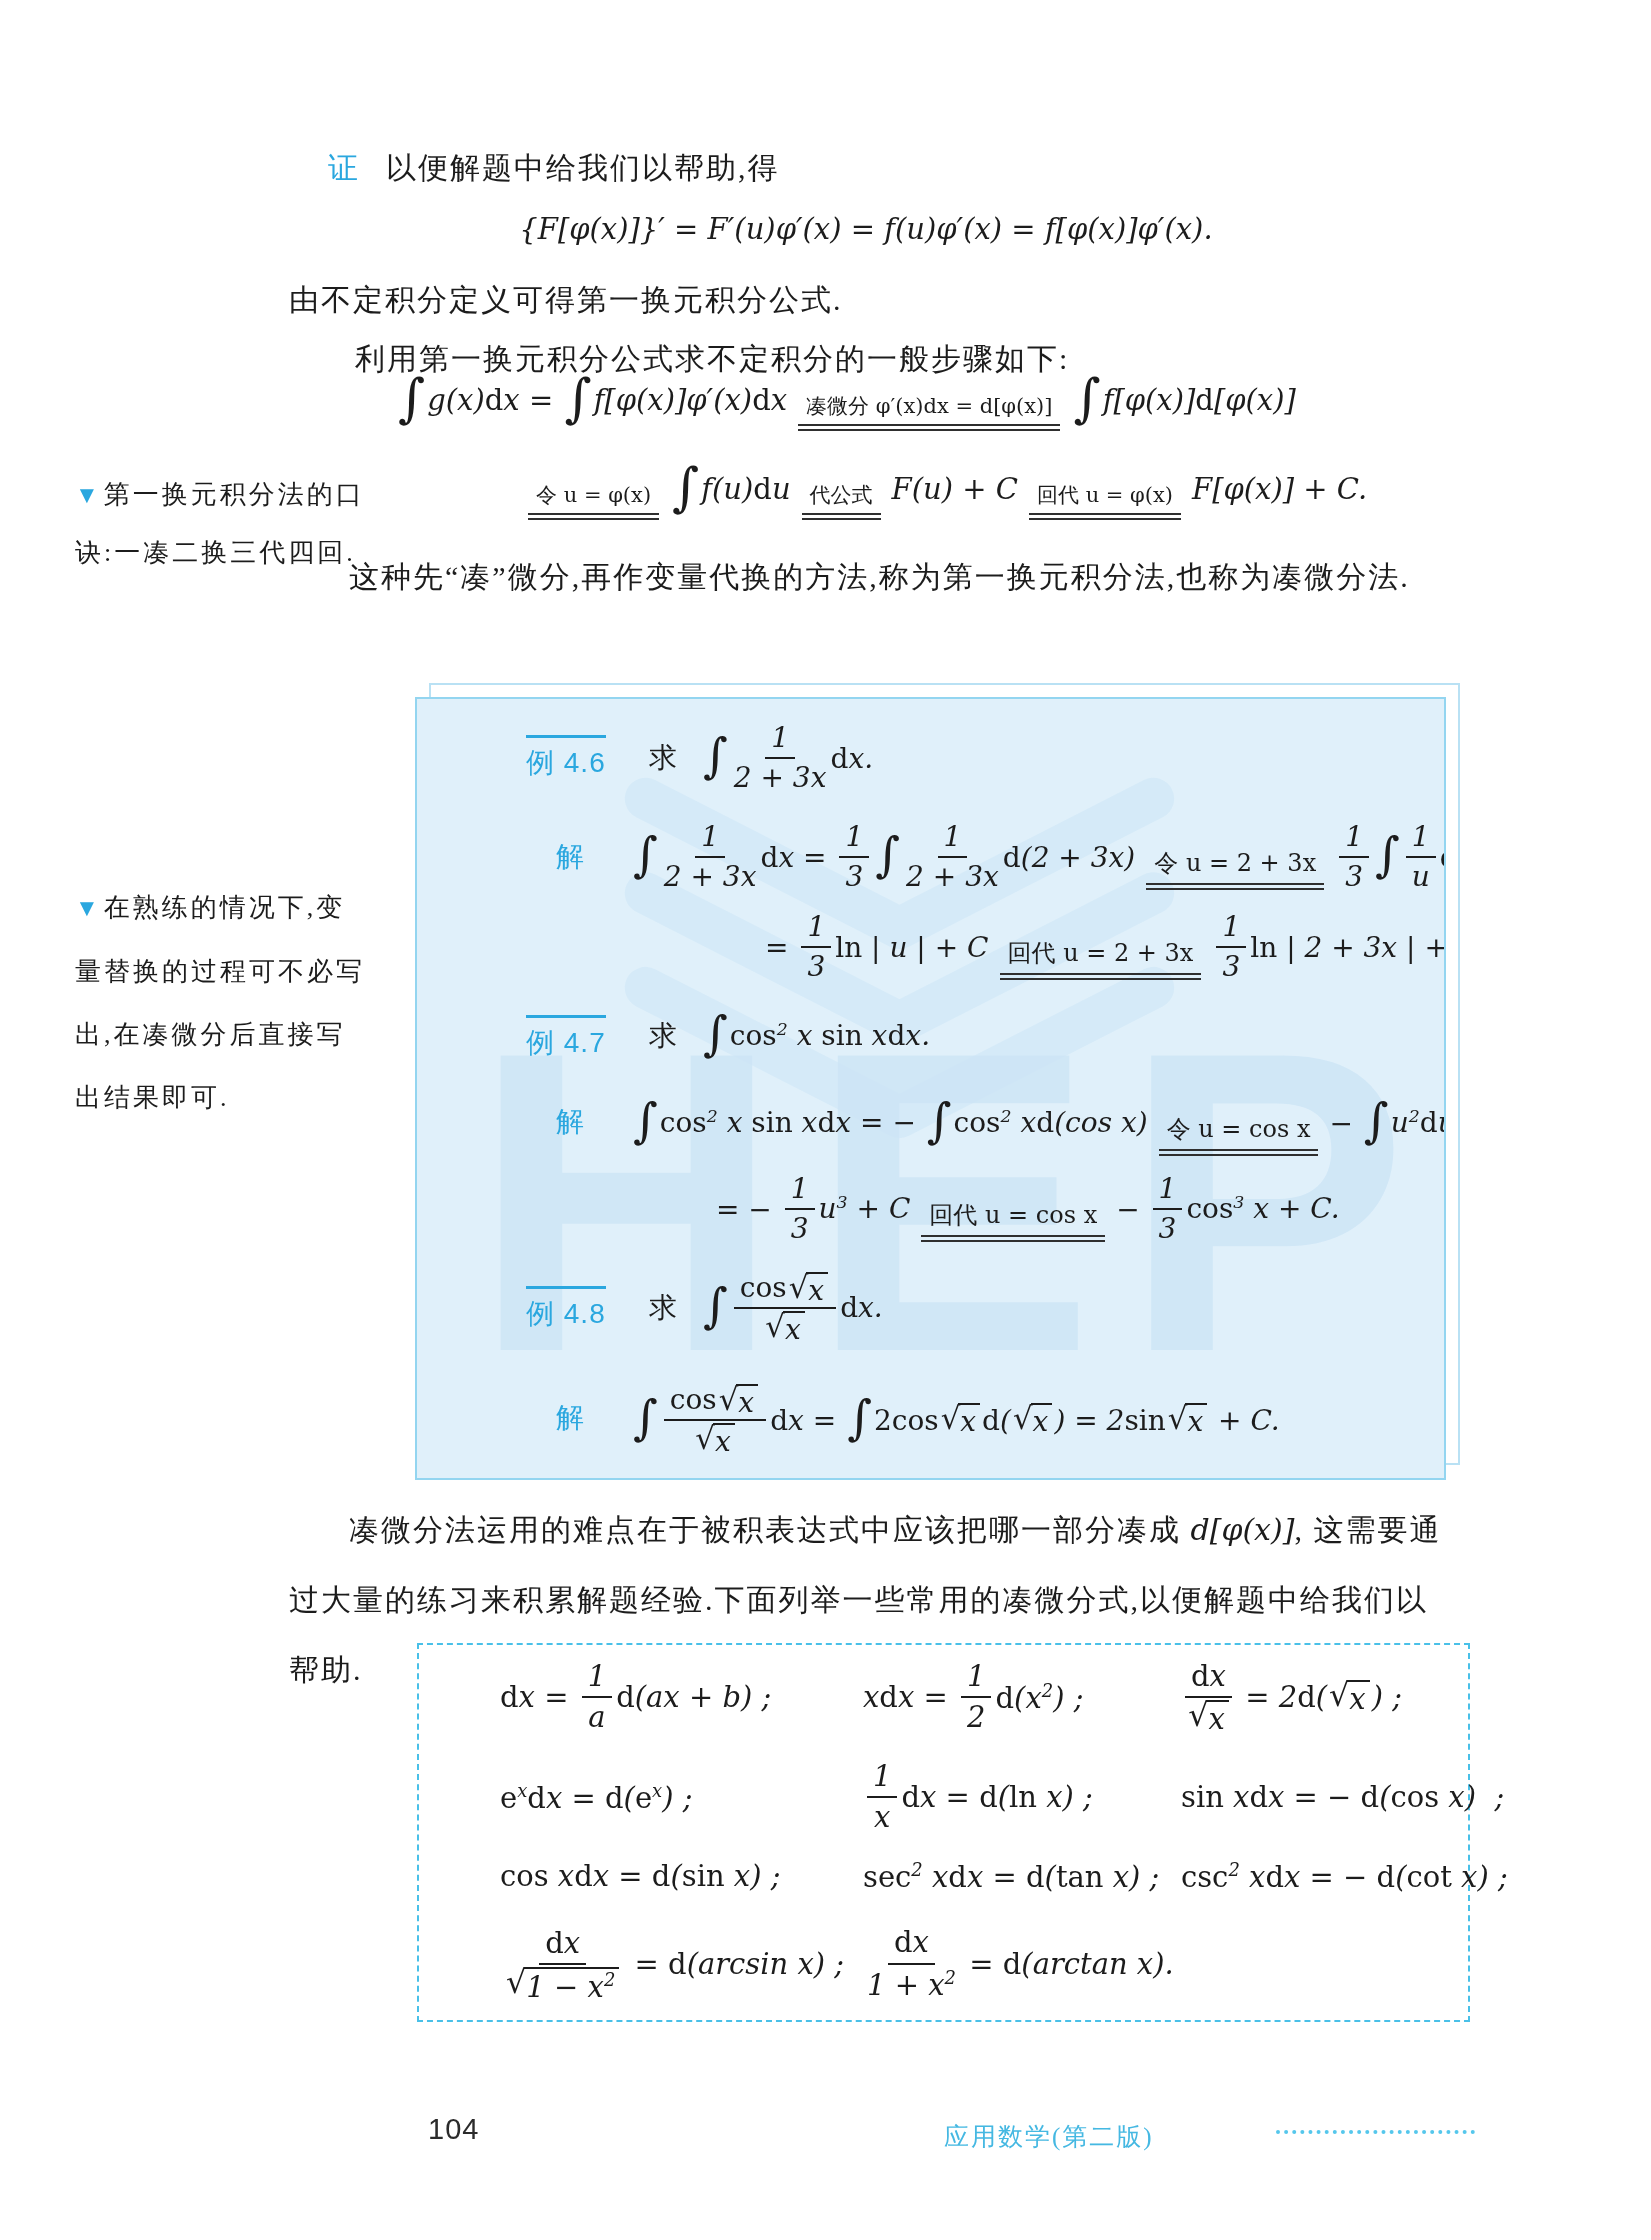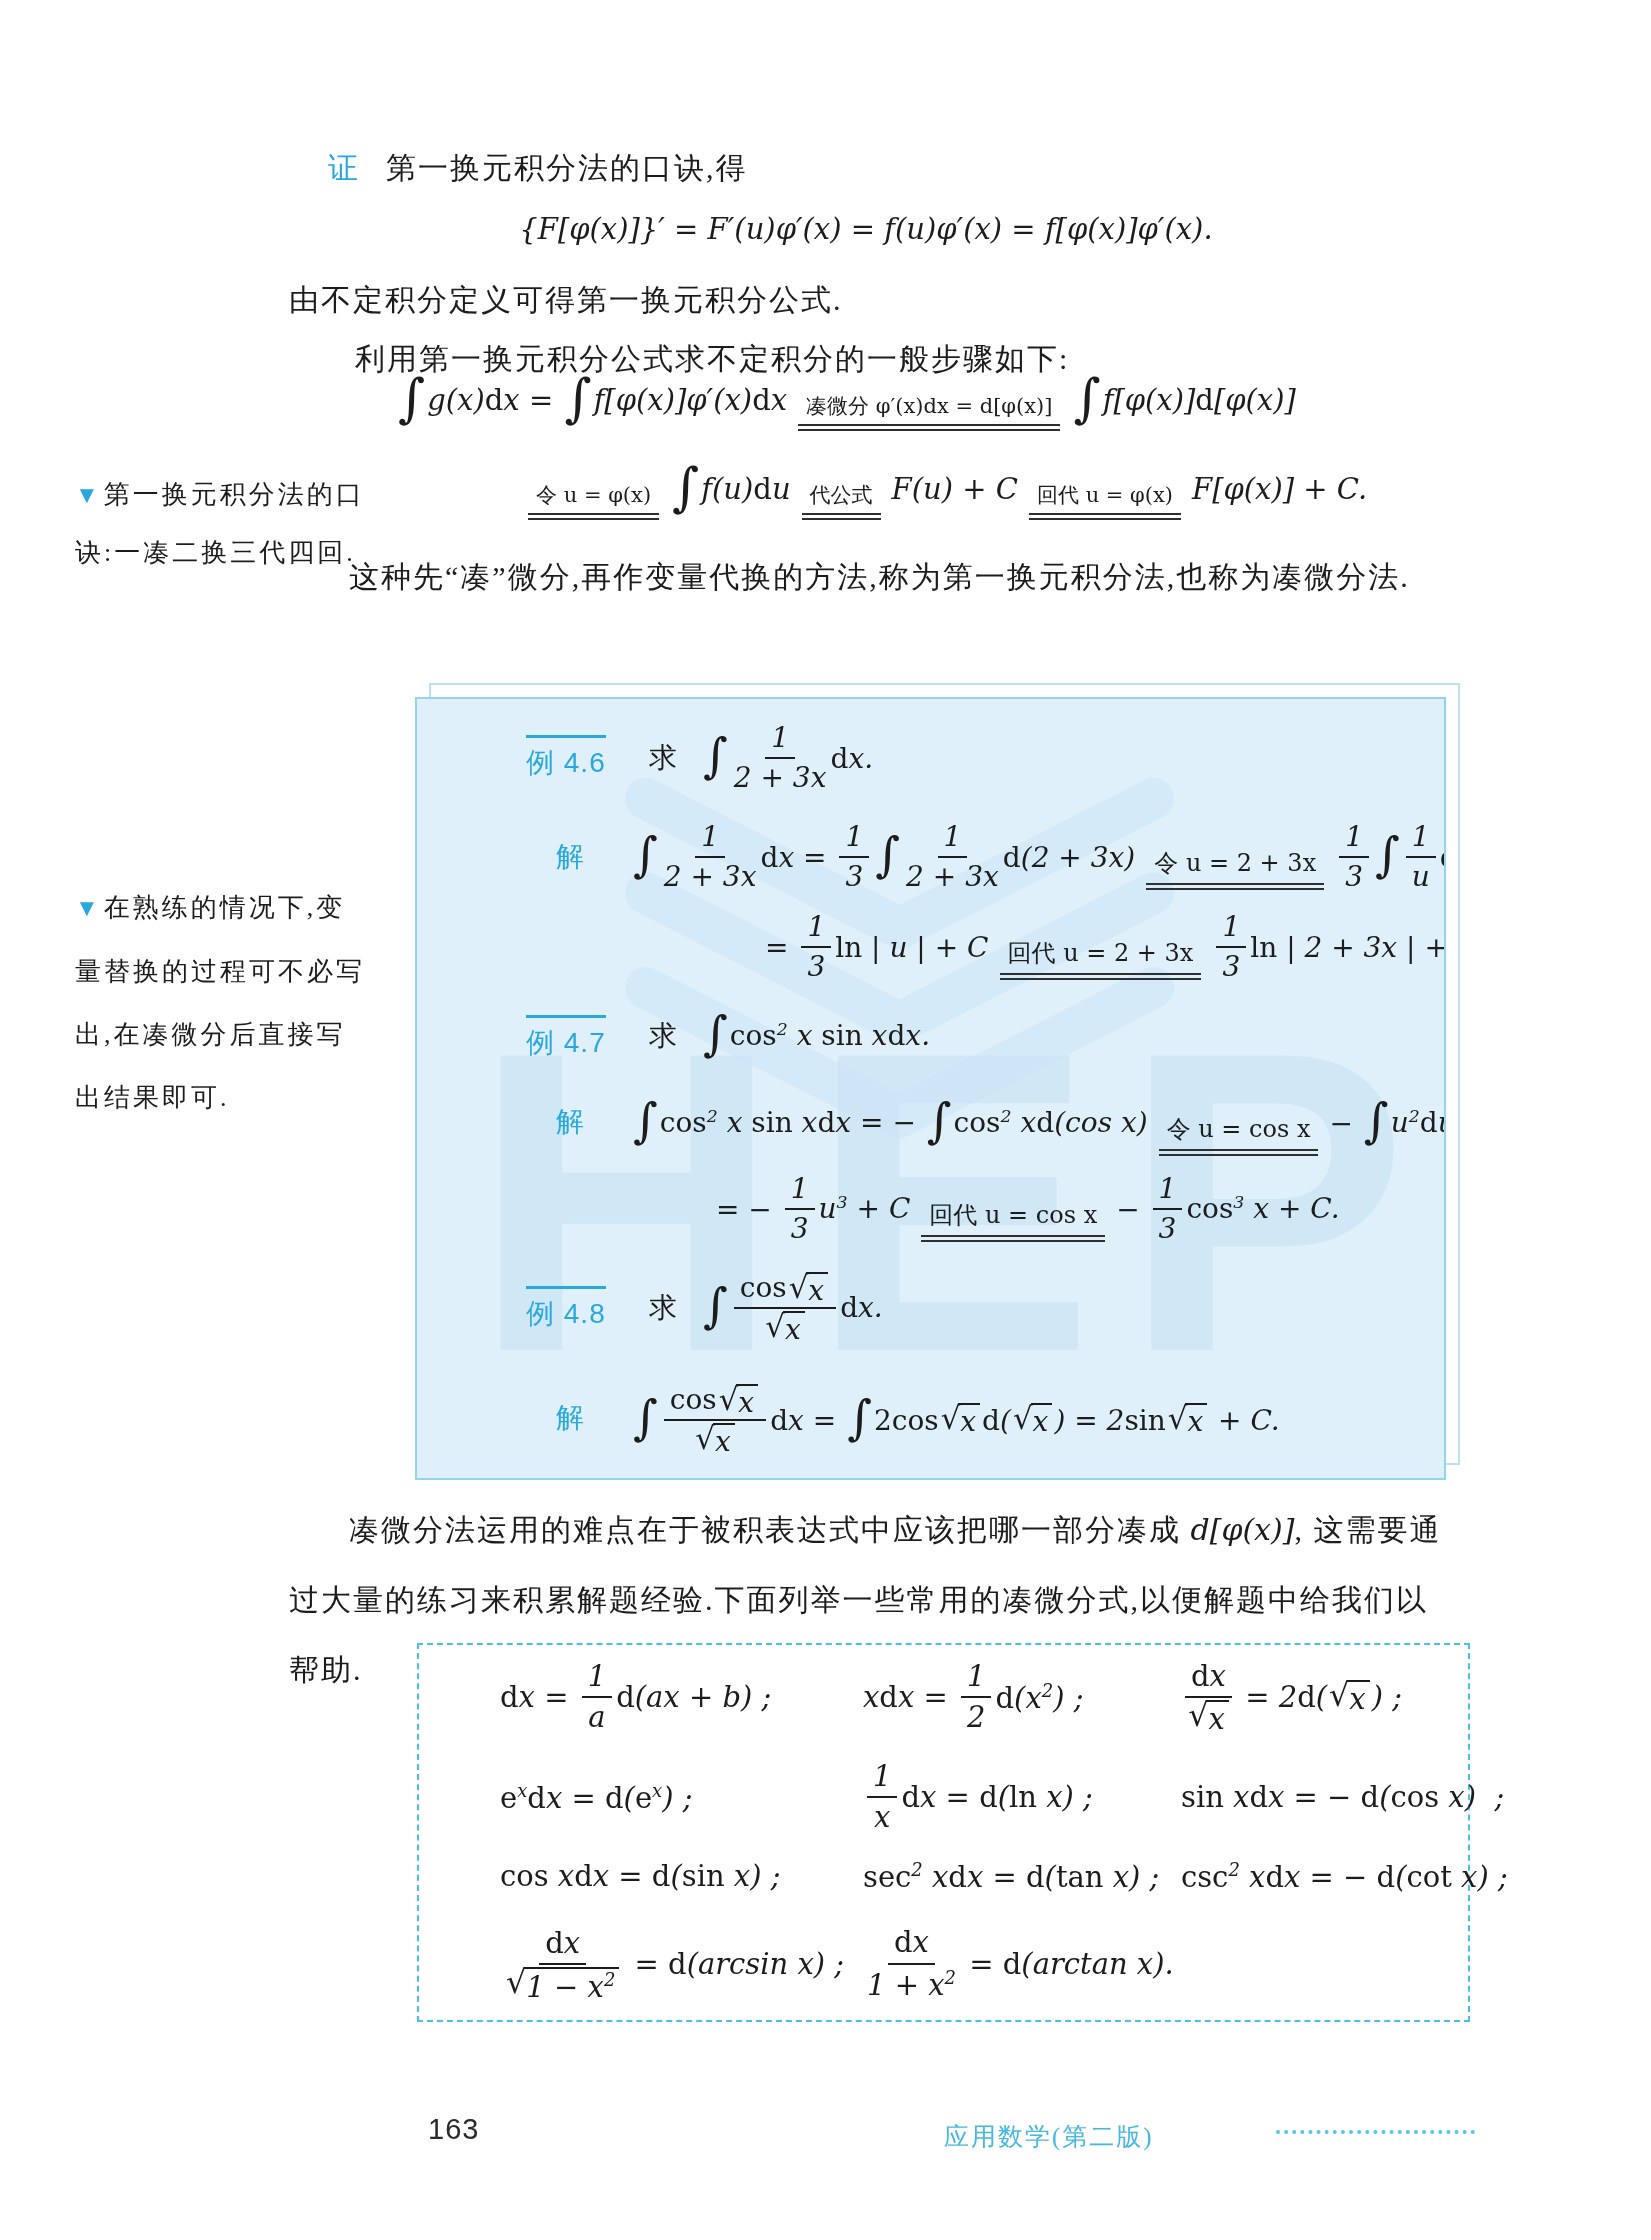--- a/index.html
+++ b/index.html
@@ -75,21 +75,21 @@
   #pgnum{left:428px;top:2113px;font-family:"Liberation Sans","DejaVu Sans",sans-serif;font-size:29px;color:#2b2b2b;letter-spacing:1px;}
   #ftitle{left:944px;top:2120px;font-size:25px;color:#45b8e2;letter-spacing:2px;}
   #fdots{left:1276px;top:2130px;width:199px;height:0;border-top:4px dotted #55c7ec;}
 </style>
 </head>
 <body>
 
 <div>
 
   <div class="para abs" id="proof-line">
-    <span class="lbl cyan sans">证</span><span>第一换元积分法的口诀,得</span>
+    <span class="lbl cyan sans">证</span><span>以便解题中给我们以帮助,得</span>
   </div>
 
   <div class="abs" id="formula1">
     <span class="math"><span class="mrun"><span class="mi">{F[φ(x)]}′ = F′(u)φ′(x) = f(u)φ′(x) = f[φ(x)]φ′(x).</span></span></span>
   </div>
 
   <div class="para" id="para-def">由不定积分定义可得第一换元积分公式.</div>
   <div class="para" id="para-steps">利用第一换元积分公式求不定积分的一般步骤如下:</div>
 
   <div class="abs math" id="chain1"><span class="mint">∫</span><span class="mrun"><span class="mi">g(x)</span><span class="mr">d</span><span class="mi">x = </span></span><span class="mint">∫</span><span class="mrun"><span class="mi">f[φ(x)]φ′(x)</span><span class="mr">d</span><span class="mi">x</span></span><span class="mstep"><span class="slabel">凑微分 φ′(x)dx = d[φ(x)]</span><span class="sline"></span></span><span class="mint">∫</span><span class="mrun"><span class="mi">f[φ(x)]</span><span class="mr">d</span><span class="mi">[φ(x)]</span></span></div>
@@ -152,18 +152,18 @@
     <div class="cell math" style="left:81px;top:113px;height:78px"><span class="mrun"><span class="mr">e</span><sup class="msup mi">x</sup><span class="mr">d</span><span class="mi">x = </span><span class="mr">d</span><span class="mi">(</span><span class="mr">e</span><sup class="msup mi">x</sup><span class="mi">) ;</span></span></div>
     <div class="cell math" style="left:444px;top:113px;height:78px"><span class="mfrac"><span class="fnum math"><span class="mrun"><span class="mi">1</span></span></span><span class="fden math"><span class="mrun"><span class="mi">x</span></span></span></span><span class="mrun"><span class="mr">d</span><span class="mi">x = </span><span class="mr">d</span><span class="mi">(</span><span class="mr">ln</span><span class="mi"> x) ;</span></span></div>
     <div class="cell math" style="left:81px;top:195px;height:72px"><span class="mrun"><span class="mr">cos</span><span class="mi"> x</span><span class="mr">d</span><span class="mi">x = </span><span class="mr">d</span><span class="mi">(</span><span class="mr">sin</span><span class="mi"> x) ;</span></span></div>
     <div class="cell math" style="left:762px;top:113px;height:78px"><span class="mrun"><span class="mr">sin</span><span class="mi"> x</span><span class="mr">d</span><span class="mi">x = − </span><span class="mr">d</span><span class="mi">(</span><span class="mr">cos</span><span class="mi"> x)  ;</span></span></div>
     <div class="cell math" style="left:444px;top:195px;height:72px"><span class="mrun"><span class="mr">sec</span><sup class="msup mi">2</sup><span class="mi"> x</span><span class="mr">d</span><span class="mi">x = </span><span class="mr">d</span><span class="mi">(</span><span class="mr">tan</span><span class="mi"> x) ;</span></span></div>
     <div class="cell math" style="left:762px;top:195px;height:72px"><span class="mrun"><span class="mr">csc</span><sup class="msup mi">2</sup><span class="mi"> x</span><span class="mr">d</span><span class="mi">x = − </span><span class="mr">d</span><span class="mi">(</span><span class="mr">cot</span><span class="mi"> x) ;</span></span></div>
     <div class="cell math" style="left:81px;top:271px;height:96px"><span class="mfrac"><span class="fnum math"><span class="mrun"><span class="mr">d</span><span class="mi">x</span></span></span><span class="fden math"><span class="msqrt"><span class="radsign">√</span><span class="radbody math"><span class="mrun"><span class="mi">1 − x</span><sup class="msup mi">2</sup></span></span></span></span></span><span class="mrun"><span class="mi"> = </span><span class="mr">d</span><span class="mi">(arcsin x) ;</span></span></div>
     <div class="cell math" style="left:444px;top:271px;height:96px"><span class="mfrac"><span class="fnum math"><span class="mrun"><span class="mr">d</span><span class="mi">x</span></span></span><span class="fden math"><span class="mrun"><span class="mi">1 + x</span><sup class="msup mi">2</sup></span></span></span><span class="mrun"><span class="mi"> = </span><span class="mr">d</span><span class="mi">(arctan x).</span></span></div>
   </div>
 
-  <div class="abs" id="pgnum">163</div>
+  <div class="abs" id="pgnum">104</div>
   <div class="abs" id="ftitle">应用数学(第二版)</div>
   <div class="abs" id="fdots"></div>
 
 </div>
 
 
 </body></html>

